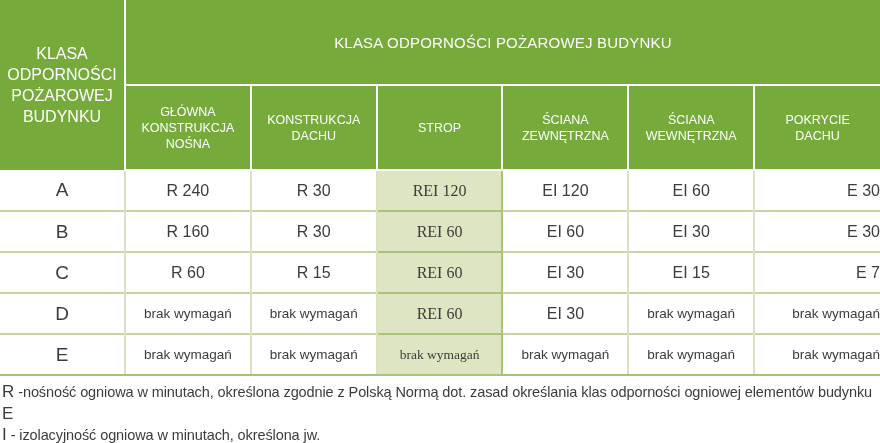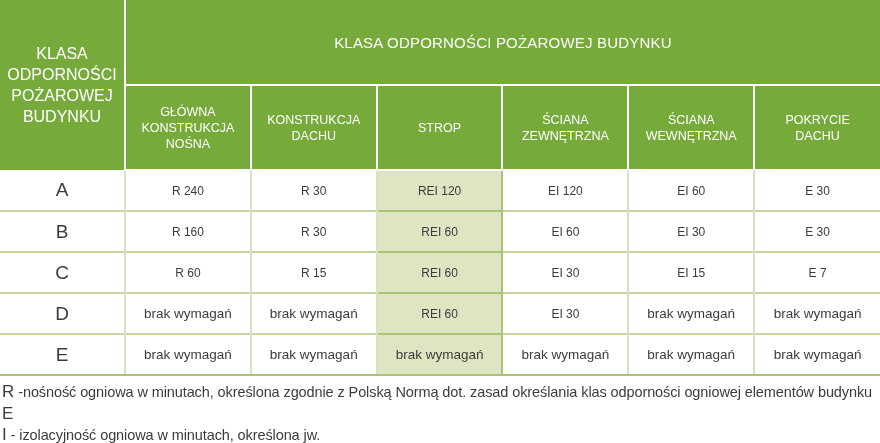--- a/index.html
+++ b/index.html
@@ -42,34 +42,35 @@
     border-top:2px solid #fff;
     border-right:2px solid #fff;
     border-bottom:2px solid #fff;
     padding:0 10px;
     text-transform:uppercase;
   }
   tr.subhead th:last-child{border-right:none;text-align:center;}
   
   tbody td{
     height:41px;text-align:center;vertical-align:middle;
-    font-size:12px;
+    font-size:16px;
     background:#fff;
     border-top:2px solid var(--grid-h);
     border-right:2px solid var(--grid-v);
   }
   tbody tr:first-child td{border-top:none;}
-  tbody td:last-child{border-right:none;}
+  tbody td:last-child{border-right:none;text-align:right;}
   tbody tr:last-child td{border-bottom:2px solid var(--strop-border);}
   tbody td.cls{font-size:19px;}
   tbody td.strop{
     background:var(--strop-bg);
     border-left:2px solid var(--strop-border);
     border-right:2px solid var(--strop-border);
     border-top-color:var(--strop-border);
+    font-family:Liberation Serif, serif;
   }
   tbody td.small{font-size:13.5px;margin-left:8px;}
   
   .legend{padding:5px 2px 0 2px;}
   .legend-line{
     display:flex;align-items:baseline;
     font-size:14.5px;line-height:21px;
     letter-spacing:-0.1px;
     white-space:nowrap;overflow:hidden;
   }

